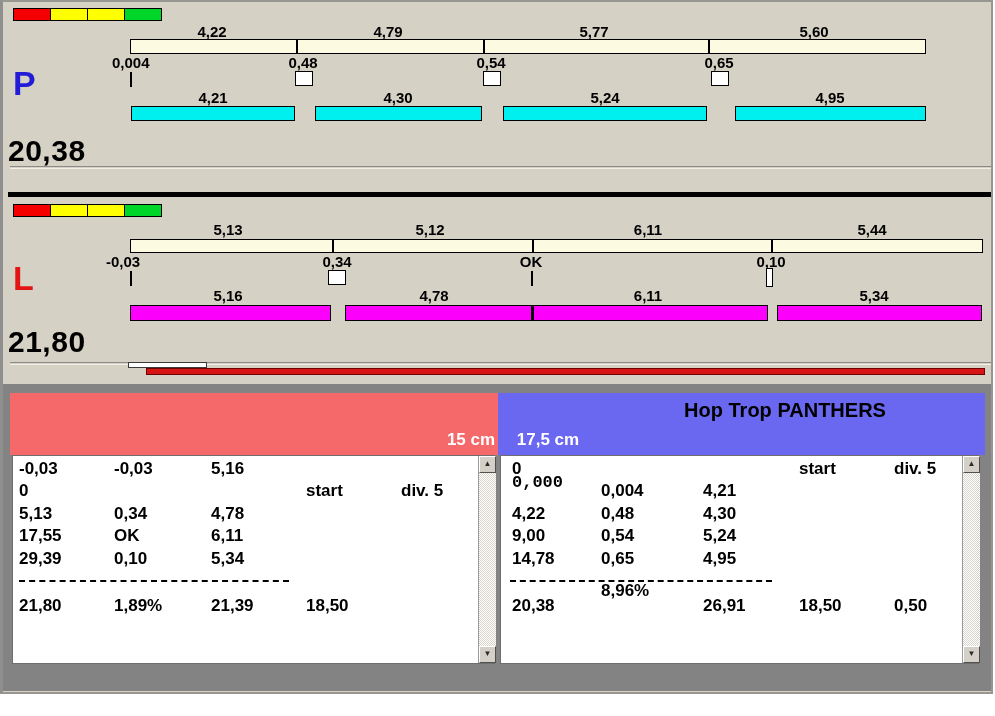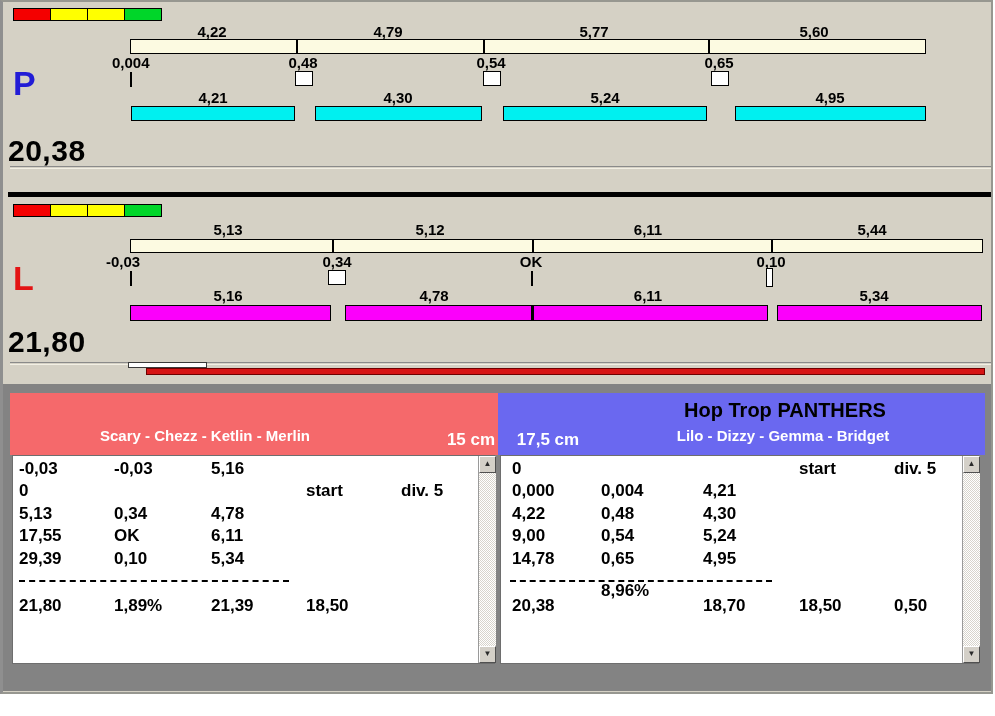--- a/index.html
+++ b/index.html
@@ -139,28 +139,26 @@
   <div class="abs sep-thin" style="left:10px; top:166px; width:981px;"></div>
   <div class="abs sep-black" style="left:8px; top:192px; width:983px; height:5px;"></div>
   <div class="abs sep-thin" style="left:10px; top:362px; width:981px;"></div>
 
   <div class="abs progress-white" style="left:128px; top:362px; width:79px; height:6px;"></div>
   <div class="abs progress-red" style="left:146px; top:368px; width:839px; height:7px;"></div>
 
   <div class="abs bottom-section" style="left:3px; top:384px; width:988px; height:307px;">
 
     <div class="abs team-header" id="hdr0" style="left: 7px; top: 9px; width: 488px; height: 62px; background: rgb(245, 105, 107);">
-      <div class="abs team-members ctr" style="left:0px; top:34px; width:390px;">Scary - Chezz - Ketlin - Merlin</div>
       <div class="abs height-badge ctr" style="left:416px; top:37px; width:90px;">15 cm</div>
     </div>
 
     <div class="abs team-header" id="hdr1" style="left: 495px; top: 9px; width: 487px; height: 62px; background: rgb(106, 104, 240);">
       <div class="abs height-badge ctr" style="left:2px; top:37px; width:96px;">17,5 cm</div>
       <div class="abs team-title ctr" style="left:97px; top:6px; width:380px;">Hop Trop PANTHERS</div>
-      <div class="abs team-members ctr" style="left:95px; top:34px; width:380px;">Lilo - Dizzy - Gemma - Bridget</div>
     </div>
 
 
     <div class="abs results-table" id="table0" style="left:9px; top:71px; width:483px; height:209px;">
       <div class="scrollbar" style="left:465px; top:0px; height:207px;">
         <div class="scroll-btn" style="top:0px;">▲</div>
         <div class="scroll-btn" style="bottom:0px;">▼</div>
       </div>
     <div class="cell" style="left: 6px; top: 3px;">-0,03</div>
         <div class="cell" style="left: 101px; top: 3px;">-0,03</div>
@@ -185,33 +183,33 @@
       </div>
 
     <div class="abs results-table" id="table1" style="left:497px; top:71px; width:479px; height:209px;">
       <div class="scrollbar" style="left:461px; top:0px; height:207px;">
         <div class="scroll-btn" style="top:0px;">▲</div>
         <div class="scroll-btn" style="bottom:0px;">▼</div>
       </div>
     <div class="cell" style="left: 11px; top: 3px;">0</div>
         <div class="cell" style="left: 298px; top: 3px;">start</div>
         <div class="cell" style="left: 393px; top: 3px;">div. 5</div>
-        <div class="cell" style="left: 11px; top: 25px;">0,000</div>
+        <div class="cell" style="left: 11px; top: 17px; font-family: Liberation Mono, monospace;">0,000</div>
         <div class="cell" style="left: 100px; top: 25px;">0,004</div>
         <div class="cell" style="left: 202px; top: 25px;">4,21</div>
         <div class="cell" style="left: 11px; top: 48px;">4,22</div>
         <div class="cell" style="left: 100px; top: 48px;">0,48</div>
         <div class="cell" style="left: 202px; top: 48px;">4,30</div>
         <div class="cell" style="left: 11px; top: 70px;">9,00</div>
         <div class="cell" style="left: 100px; top: 70px;">0,54</div>
         <div class="cell" style="left: 202px; top: 70px;">5,24</div>
         <div class="cell" style="left: 11px; top: 93px;">14,78</div>
         <div class="cell" style="left: 100px; top: 93px;">0,65</div>
         <div class="cell" style="left: 202px; top: 93px;">4,95</div>
         <div class="dashed-line" style="left: 9px; top: 124px; width: 262px;"></div>
         <div class="cell" style="left: 11px; top: 140px;">20,38</div>
         <div class="cell" style="left: 100px; top: 125px;">8,96%</div>
-        <div class="cell" style="left: 202px; top: 140px;">18,70</div>
+        <div class="cell" style="left: 202px; top: 140px;">26,91</div>
         <div class="cell" style="left: 298px; top: 140px;">18,50</div>
         <div class="cell" style="left: 393px; top: 140px;">0,50</div>
       </div>
   </div>
 </div>
 
 </body></html>

